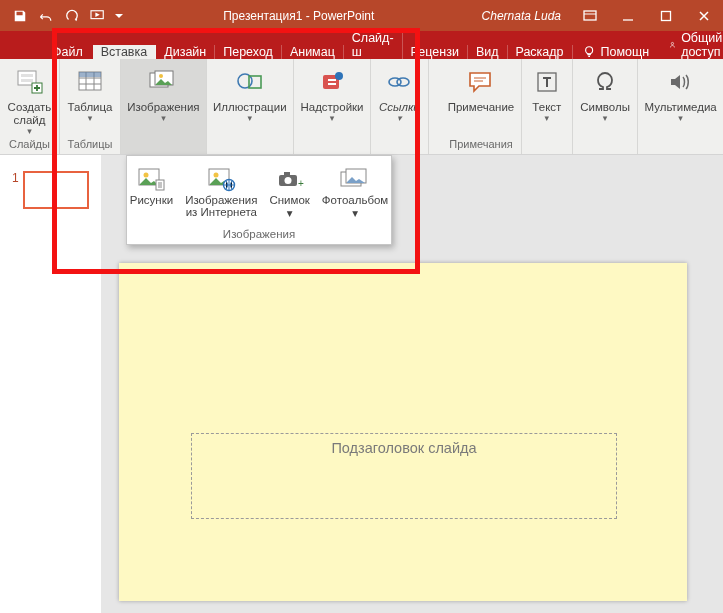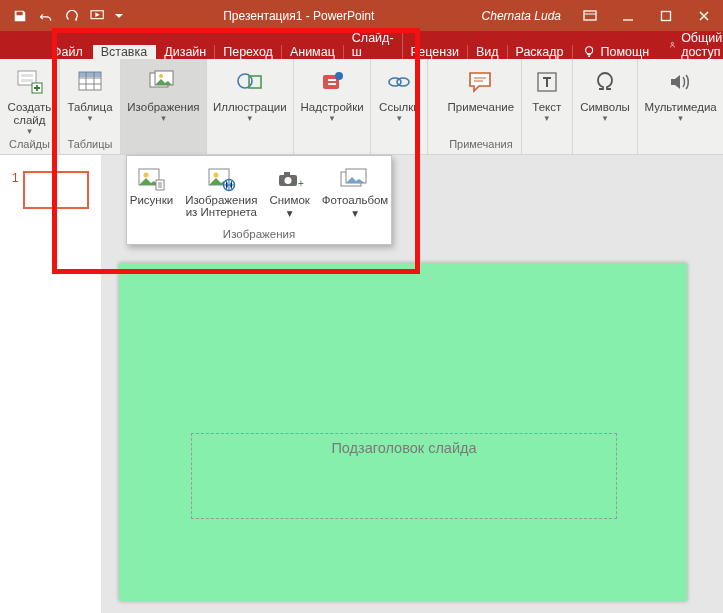--- a/index.html
+++ b/index.html
@@ -41,21 +41,21 @@
   .dd-item .iconbox { width: 34px; height: 30px; display: flex; align-items: center; justify-content: center; }
   .dd-label { font-size: 11.5px; color: #6a6a6a; margin-top: 6px; }
 
   
   .workarea { position: absolute; left: 0; top: 155px; right: 0; bottom: 0; display: flex; }
   .slides-pane { width: 101px; background: #fff; padding-top: 16px; }
   .thumb-wrap { display: flex; align-items: flex-start; gap: 4px; padding-left: 12px; }
   .thumb-num { font-size: 12px; color: #b7472a; }
   .thumb { width: 66px; height: 38px; border: 2px solid #e8623f; background: #fff; }
   .canvas-pane { flex: 1; background: #e6e6e6; position: relative; overflow: hidden; }
-  .slide-canvas { position: absolute; left: 18px; top: 108px; width: 568px; height: 338px; background: #86efac; box-shadow: 0 0 4px rgba(0,0,0,0.3); }
+  .slide-canvas { position: absolute; left: 18px; top: 108px; width: 568px; height: 338px; background: #fef9c3; box-shadow: 0 0 4px rgba(0,0,0,0.3); }
   .placeholder { position: absolute; left: 72px; top: 170px; width: 426px; height: 86px; border: 1px dashed #9a9a9a; display: flex; align-items: flex-start; justify-content: center; padding-top: 6px; font-size: 14.5px; color: #7a7a7a; }
 
   
   .redrect { position: absolute; left: 52px; top: 28px; width: 368px; height: 246px; border: 5px solid #f31212; z-index: 30; pointer-events: none; }
 
   
   svg { display: block; }
 </style>
 </head>
 <body>
@@ -217,21 +217,21 @@
             <path fill="#fff" d="M9 9h8v2H9zM9 13h8v2H9z"></path>
             <circle cx="20" cy="6" r="4" fill="#2e73b8"></circle>
           </svg>
       </div>
       <div class="lbl">Надстройки</div>
       <div class="caret">▾</div>
     </div>
     <div class="group-label">&nbsp;</div>
   </div>
 
-  <div class="group" style="min-width:50px;">
+  <div class="group" style="min-width:50px;font-style:italic;">
     <div class="bigbtn">
       <div class="iconbox">
         <svg width="26" height="22" viewBox="0 0 26 22">
             <ellipse cx="9" cy="11" rx="6" ry="4" fill="none" stroke="#3f7ab2" stroke-width="1.6"></ellipse>
             <ellipse cx="17" cy="11" rx="6" ry="4" fill="none" stroke="#3f7ab2" stroke-width="1.6"></ellipse>
           </svg>
       </div>
       <div class="lbl">Ссылки</div>
       <div class="caret">▾</div>
     </div>

